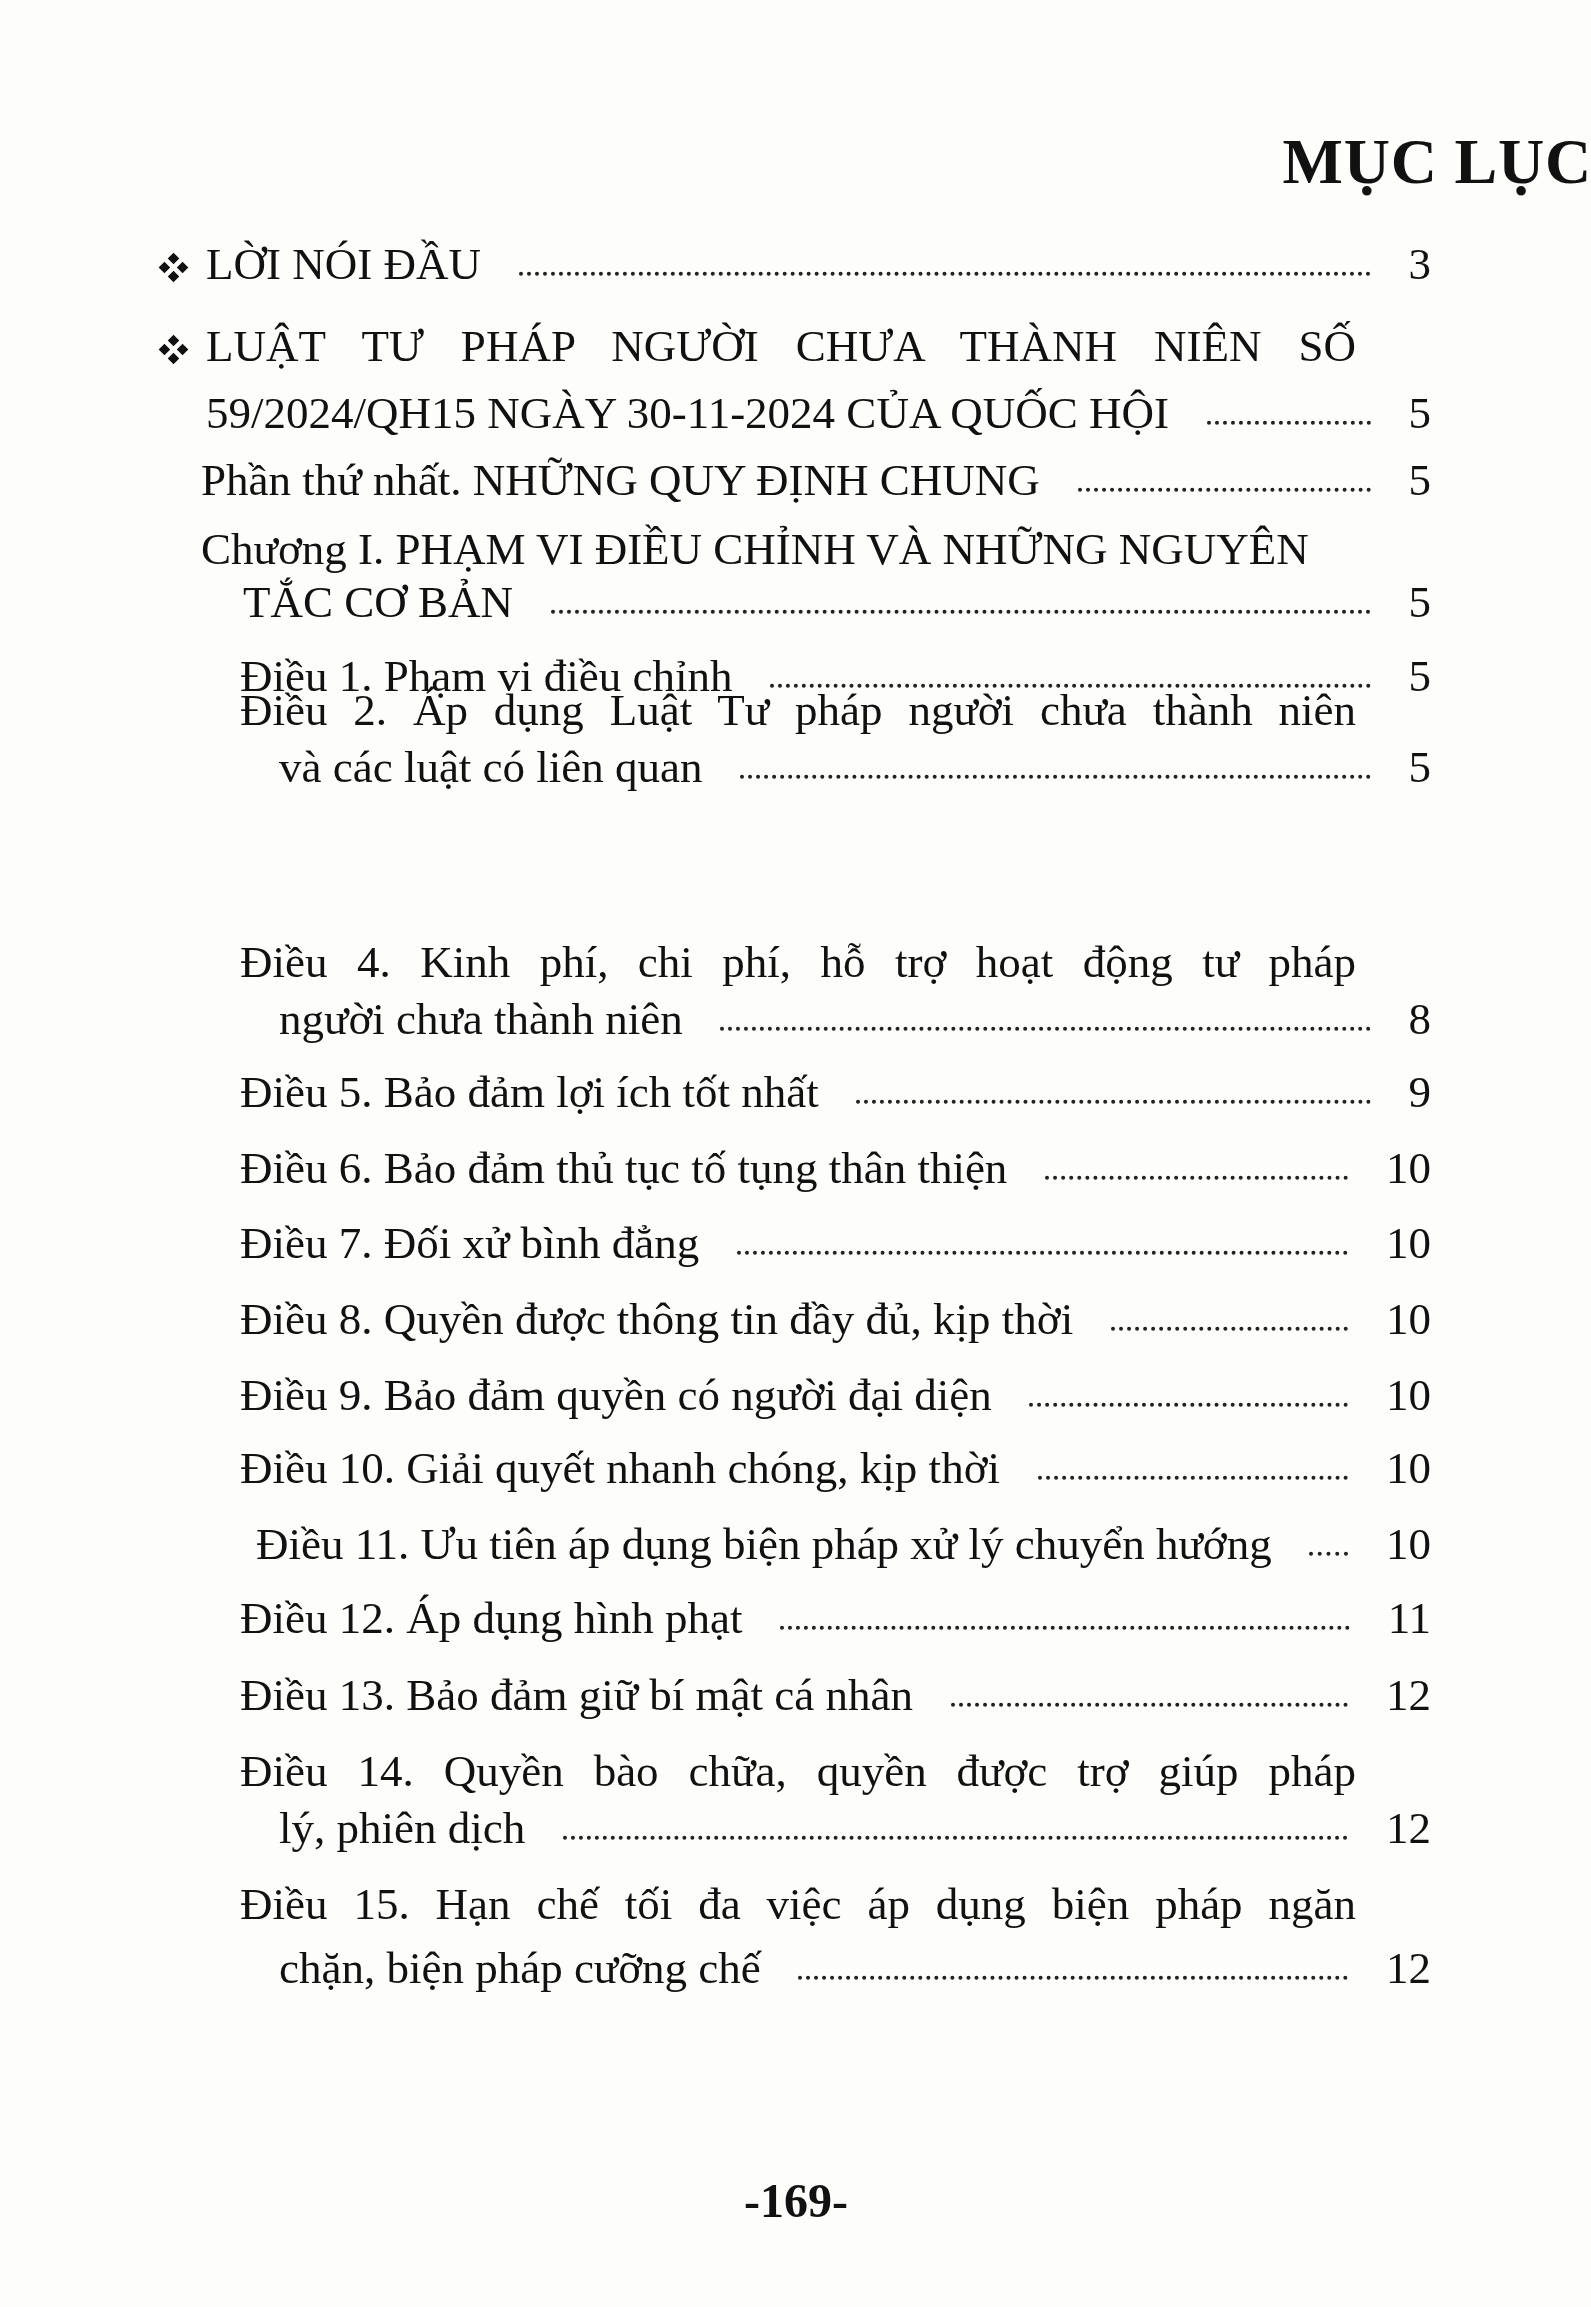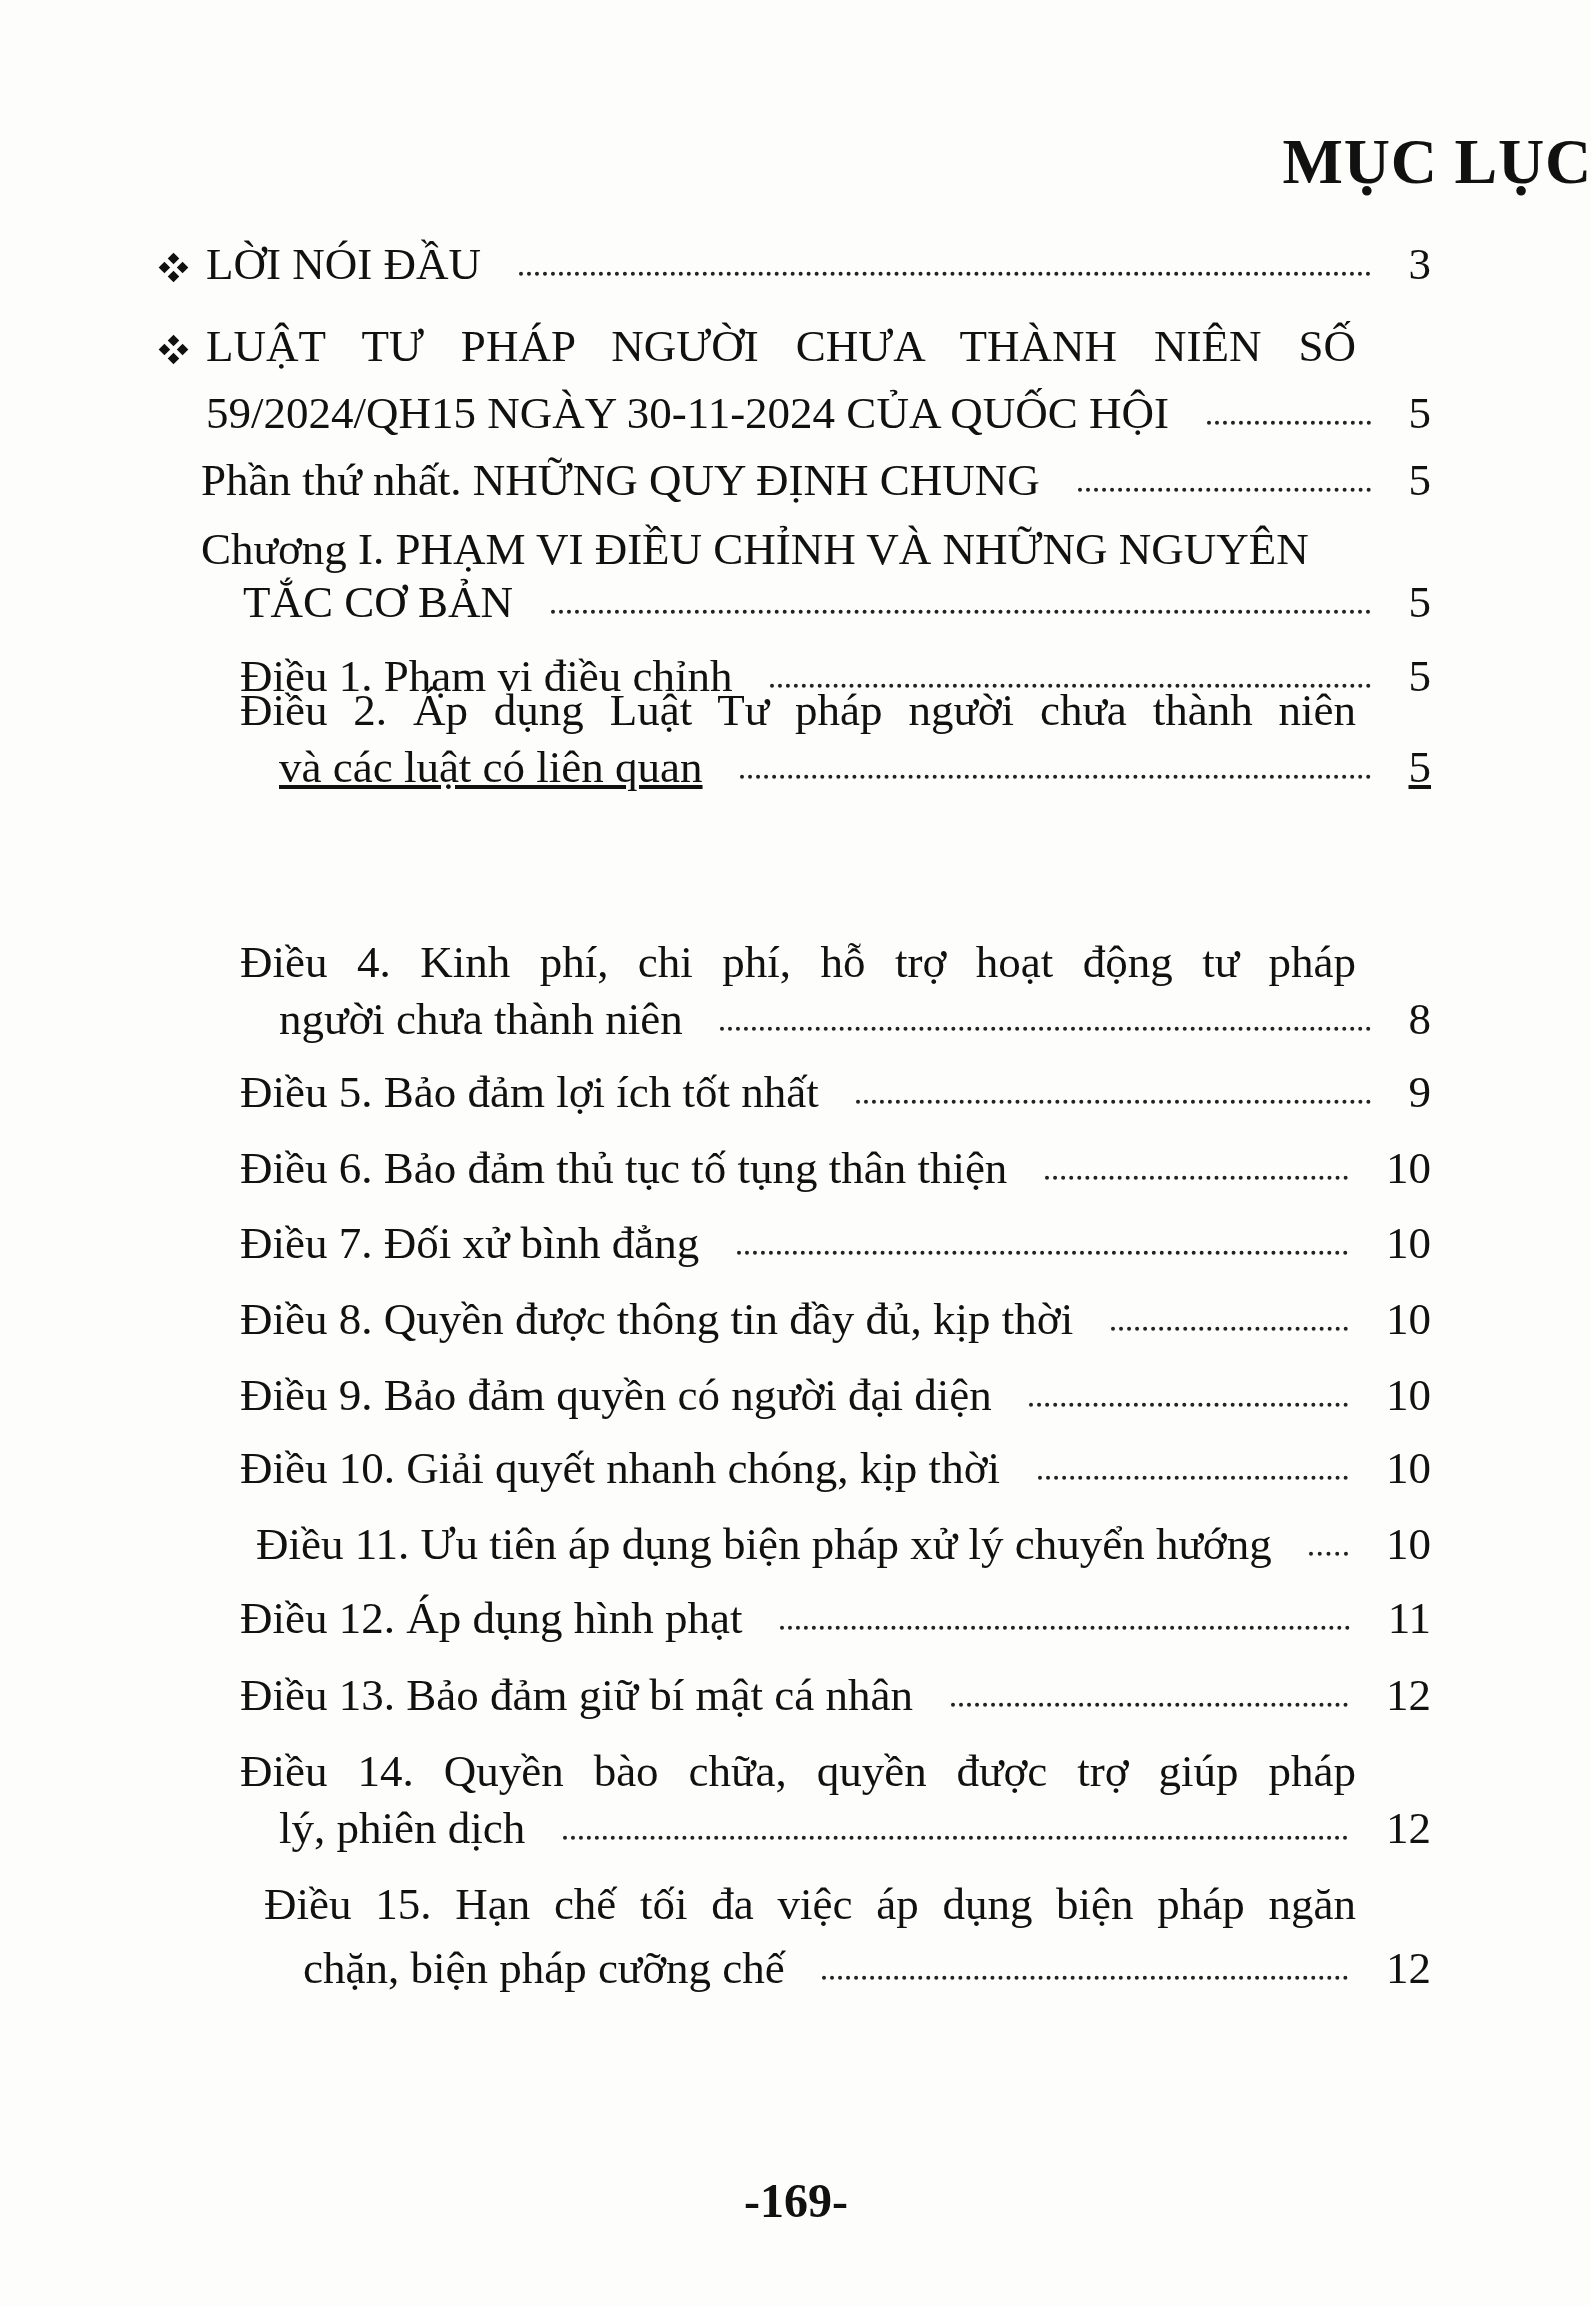--- a/index.html
+++ b/index.html
@@ -84,21 +84,21 @@
         <span class="txt">Điều 1. Phạm vi điều chỉnh</span>
         <span class="dots"></span>
         <span class="pg">5</span>
       </div>
   </div>
 
   <div class="entry" style="left:240px; top:688px;">
     <div class="row" style="height:57px; padding-right:75px;">
         <span class="txt" style="width:100%; text-align:justify; text-align-last:justify;">Điều 2. Áp dụng Luật Tư pháp người chưa thành niên</span>
       </div>
-    <div class="row" style="padding-left:39px;text-decoration:underline;">
+    <div class="row" style="padding-left:39px;">
         <span class="txt">và các luật có liên quan</span>
         <span class="dots"></span>
         <span class="pg">5</span>
       </div>
   </div>
 
 
   <div class="entry" style="left:240px; top:940px;">
     <div class="row" style="height:57px; padding-right:75px;">
         <span class="txt" style="width:100%; text-align:justify; text-align-last:justify;">Điều 4. Kinh phí, chi phí, hỗ trợ hoạt động tư pháp</span>
@@ -186,21 +186,21 @@
     <div class="row" style="height:57px; padding-right:75px;">
         <span class="txt" style="width:100%; text-align:justify; text-align-last:justify;">Điều 14. Quyền bào chữa, quyền được trợ giúp pháp</span>
       </div>
     <div class="row" style="padding-left:39px;">
         <span class="txt">lý, phiên dịch</span>
         <span class="dots"></span>
         <span class="pg">12</span>
       </div>
   </div>
 
-  <div class="entry" style="left:240px; top:1882px;margin-left:24px;">
+  <div class="entry" style="left:240px; top:1882px;">
     <div class="row" style="height:64px; padding-right:75px;">
         <span class="txt" style="width:100%; text-align:justify; text-align-last:justify;">Điều 15. Hạn chế tối đa việc áp dụng biện pháp ngăn</span>
       </div>
     <div class="row" style="padding-left:39px;">
         <span class="txt">chặn, biện pháp cưỡng chế</span>
         <span class="dots"></span>
         <span class="pg">12</span>
       </div>
   </div>
 

